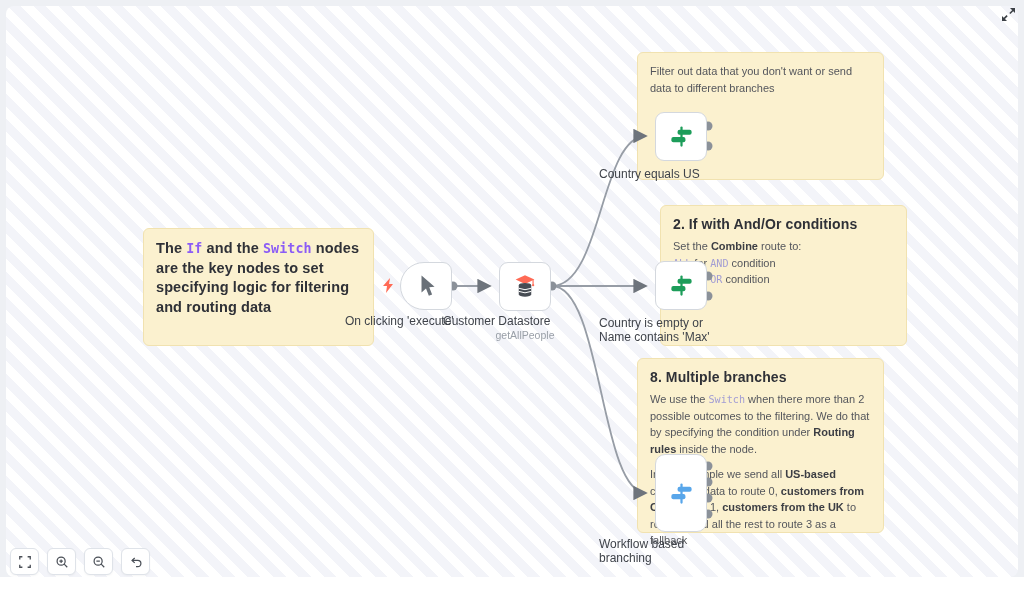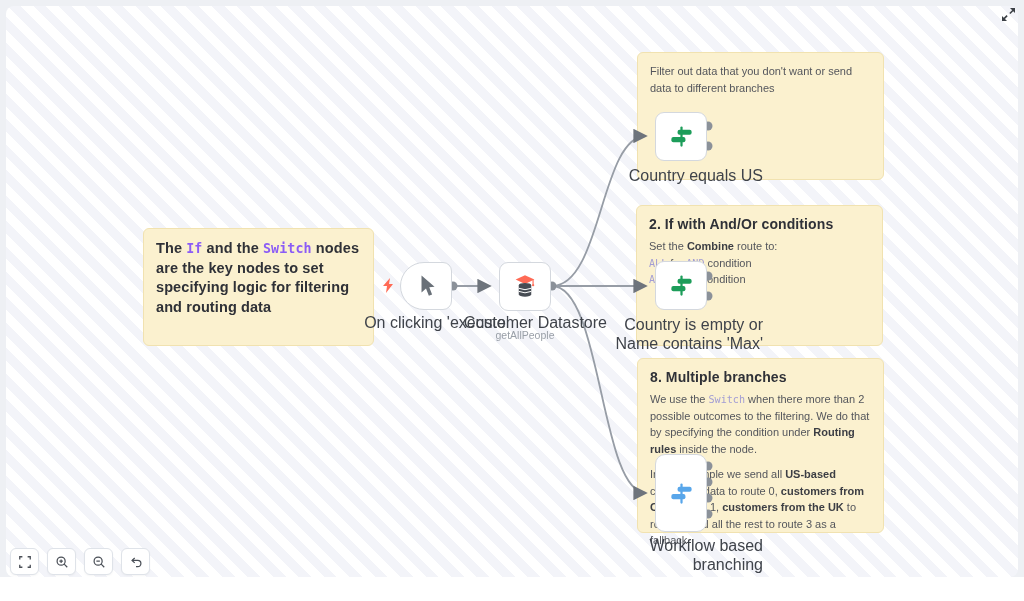--- a/index.html
+++ b/index.html
@@ -23,21 +23,21 @@
   code.pu { font-family:"DejaVu Sans Mono", monospace; font-size:.92em; color:#a29dd4; }
   .b { font-weight:bold; color:#3c3e44; }
   #note-left h3 { font-size:14.5px; line-height:1.35; margin-bottom:12px; }
 
   
   .node { position:absolute; background:#ffffff; border:1.6px solid #d4d8de; z-index:3;
           display:flex; align-items:center; justify-content:center; }
   .node.square { width:52px; height:49px; border-radius:9px; }
   #node-trigger { width:52px; height:48px; border-radius:24px 9px 9px 24px; }
   #node-switch { width:52px; height:78px; border-radius:10px; }
-  .node-label { position:absolute; width:164px; text-align:right; font-size:16px; color:#3f434a;
+  .node-label { position:absolute; width:164px; text-align:left; font-size:12px; color:#3f434a;
                 line-height:1.18; z-index:3; }
   .node-sublabel { position:absolute; width:164px; text-align:center; font-size:10.5px; color:#9aa0a8; z-index:3; }
   .bolt { position:absolute; z-index:3; }
 
   
   svg.wires { position:absolute; left:0; top:0; z-index:2; pointer-events:none; }
 
   
   .controls { position:absolute; left:10px; top:548px; display:flex; gap:8px; z-index:4; }
   .ctl-btn { width:29px; height:27px; background:#ffffff; border:1px solid #dfe3e9; border-radius:6px;
@@ -64,21 +64,21 @@
 </button>
 
 <div class="sticky" id="note-left" style="left:143px;top:228px;width:231px;height:118px;">
   <h3><span>The </span><code class="dk">If</code><span> and the </span><code class="dk">Switch</code><span> nodes are the key nodes to set specifying logic for filtering and routing data</span></h3>
 </div>
 
 <div class="sticky" style="left:637px;top:52px;width:247px;height:128px;">
   <div class="body">Filter out data that you don't want or send data to different branches</div>
 </div>
 
-<div class="sticky" style="left:636px;top:205px;width:247px;height:141px;">
+<div class="sticky" style="left:660px;top:205px;width:247px;height:141px;">
   <h3>2. If with And/Or conditions</h3>
   <div class="body">
     <div><span>Set the </span><span class="b">Combine</span><span> route to:</span></div>
     <div><code class="pu">ALL</code><span> for </span><code class="pu">AND</code><span> condition</span></div>
     <div><code class="pu">ANY</code><span> for </span><code class="pu">OR</code><span> condition</span></div>
   </div>
 </div>
 
 <div class="sticky" style="left:637px;top:358px;width:247px;height:175px;">
   <h3>8. Multiple branches</h3>

